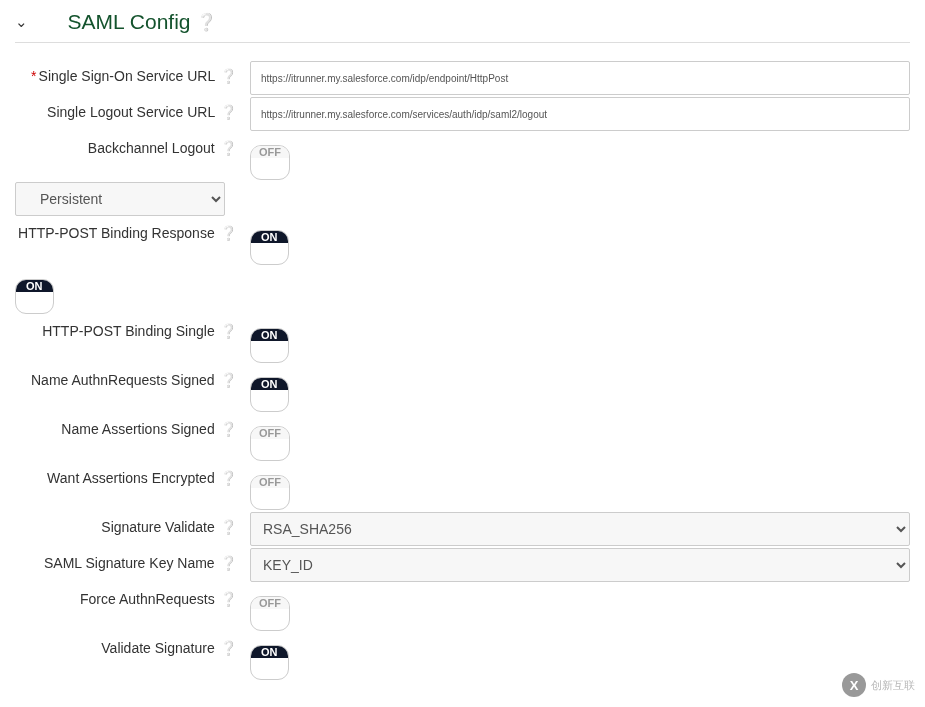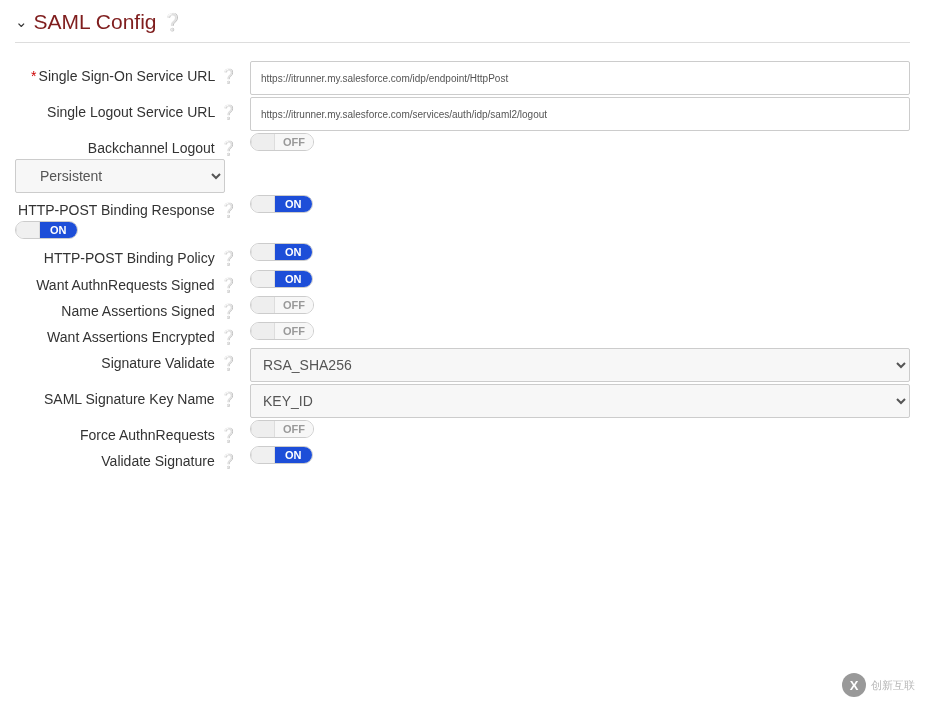--- a/index.html
+++ b/index.html
@@ -19,21 +19,22 @@
       margin-bottom: 18px;
     }
     .section-header .chevron {
       margin-right: 6px;
       font-size: 15px;
       color: #333;
     }
     .section-header h2 {
       font-size: 21px;
       font-weight: 400;
-      color: #7f1d1d;
+      color: #14532d;
+      margin-left: 34px;
     }
     .section-header .help-icon {
       margin-left: 6px;
       color: #bbb;
       font-size: 17px;
     }
     .form-row {
       display: flex;
       align-items: flex-start;
       margin-bottom: 2px;
@@ -79,43 +80,44 @@
       color: #555;
       background: #f7f7f7;
     }
     .select-small { width: 210px; padding-left: 20px; }
     .select-full { width: 100%; }
     .toggle {
       display: inline-flex;
       border: 1px solid #ccc;
       border-radius: 11px;
       overflow: hidden;
-      height: 18px;
+      height: 35px;
       cursor: pointer;
+      flex-direction: column;
     }
     .toggle .tog-label {
       display: flex;
       align-items: center;
       justify-content: center;
       font-size: 11px;
       font-weight: 700;
       color: #888;
       padding: 0 8px;
       background: #f7f7f7;
       min-width: 36px;
     }
     .toggle.on .tog-label {
       order: 1;
       background: #39b3e7;
       color: #fff;
     }
     .toggle.off .tog-label { order: 2; }
     
     .toggle.on { }
-    .toggle.on .tog-label { background: #1d4ed8; color: #fff; padding: 0 10px; }
+    .toggle.on .tog-label { background: #0f172a; color: #fff; padding: 0 10px; }
     .toggle.on .handle { width: 24px; background: #f0f0f0; }
     .toggle.off .tog-label { background: #f7f7f7; color: #999; padding: 0 8px; }
     .toggle.off .handle { width: 24px; background: #eee; }
     .toggle .handle { border-left: 1px solid #ddd; border-right: 1px solid #ddd; }
     .watermark {
       position: fixed;
       bottom: 10px;
       right: 10px;
       opacity: 0.6;
       font-size: 11px;
@@ -203,34 +205,34 @@
   <div class="form-control">
     <div class="toggle on">
       <div class="tog-label">ON</div>
       <div class="handle"></div>
     </div>
   </div>
 </div>
 
 <div class="form-row">
   <div class="form-label">
-    <span>HTTP-POST Binding Policy</span>
-    <span class="help-icon">❔</span>
-  </div>
-  <div class="form-control">
-    <div class="toggle on">
-      <div class="tog-label">ON</div>
-      <div class="handle"></div>
-    </div>
-  </div>
-</div>
-
-<div class="form-row">
-  <div class="form-label">
-    <span>Want AuthnRequests Signed</span>
+    <span>HTTP-POST Binding Single</span>
+    <span class="help-icon">❔</span>
+  </div>
+  <div class="form-control">
+    <div class="toggle on">
+      <div class="tog-label">ON</div>
+      <div class="handle"></div>
+    </div>
+  </div>
+</div>
+
+<div class="form-row">
+  <div class="form-label">
+    <span>Name AuthnRequests Signed</span>
     <span class="help-icon">❔</span>
   </div>
   <div class="form-control">
     <div class="toggle on">
       <div class="tog-label">ON</div>
       <div class="handle"></div>
     </div>
   </div>
 </div>
 

